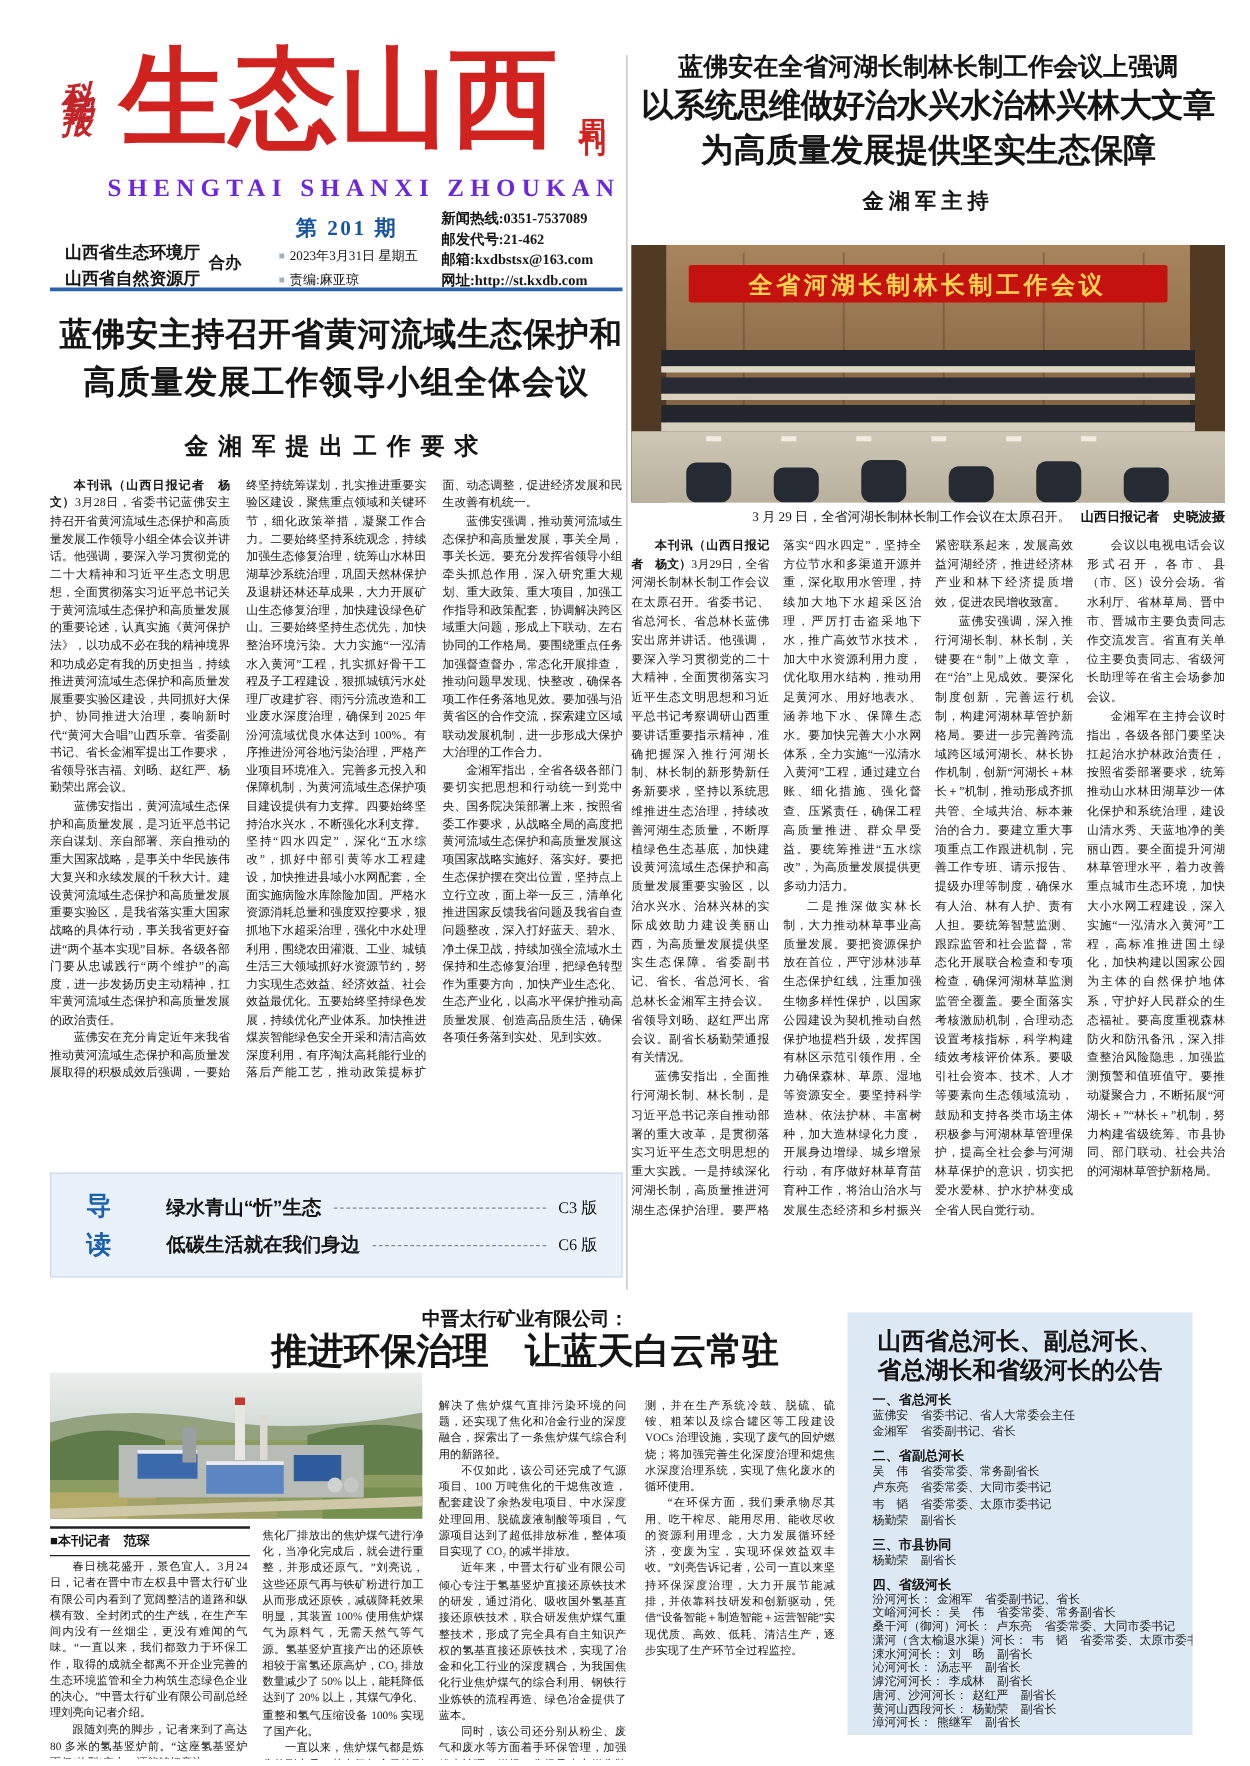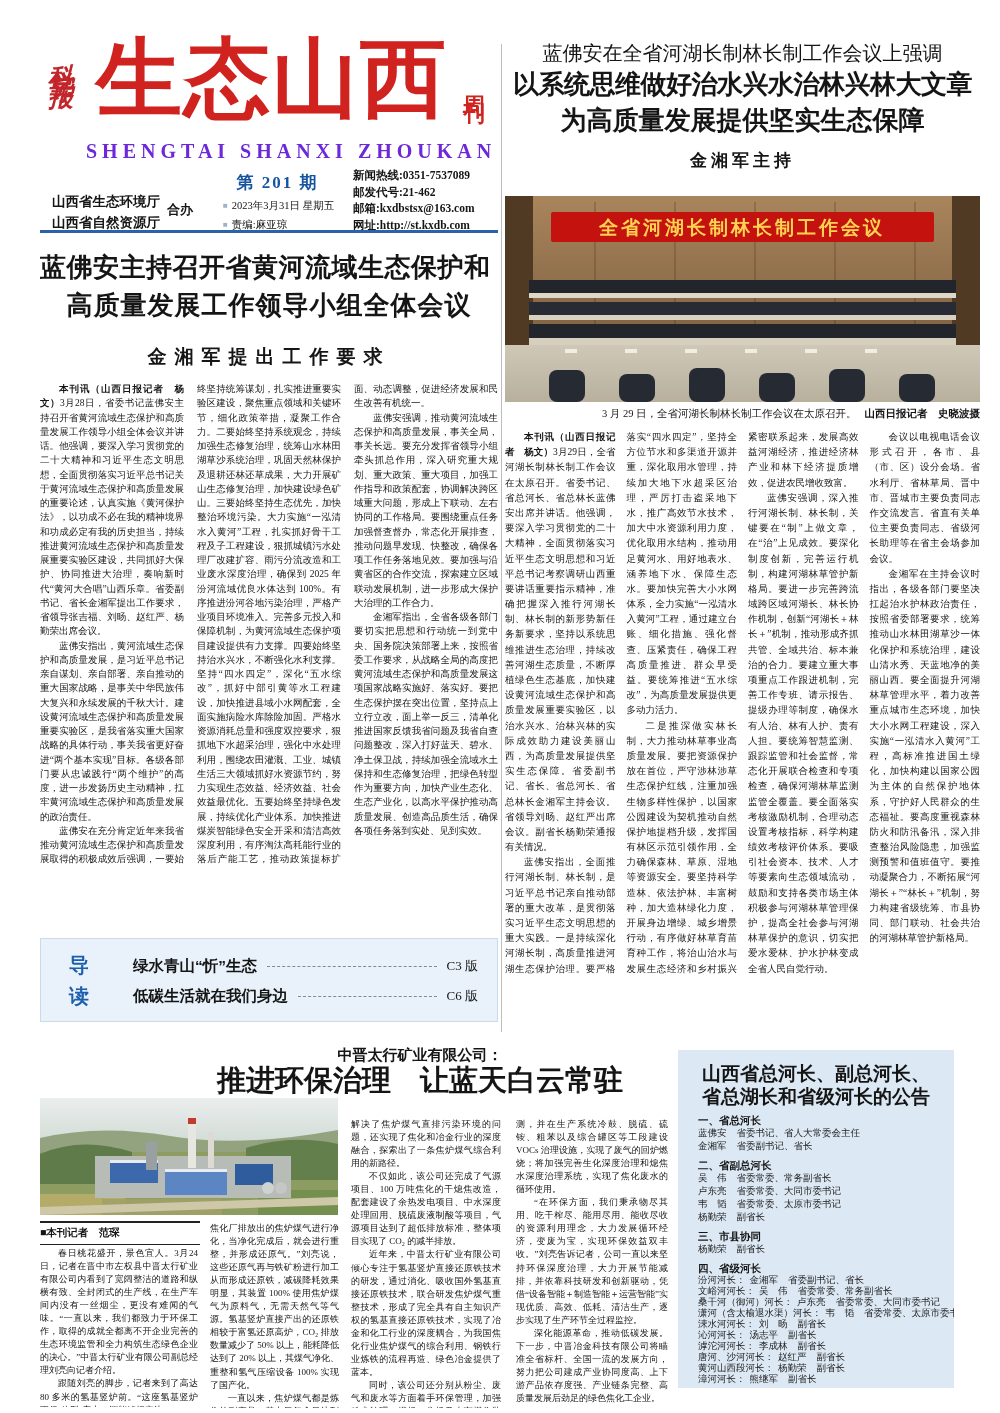--- a/index.html
+++ b/index.html
@@ -23,34 +23,34 @@
     font-size:17px;font-weight:700;letter-spacing:2px;}
   .orgs{left:52px;top:192px;font-size:13.5px;font-weight:700;line-height:1.55;white-space:nowrap;}
   .co-label{left:167px;top:201px;font-size:13px;font-weight:700;}
   .pubinfo{left:223px;top:197px;font-size:10.5px;line-height:1.8;white-space:nowrap;}
   .bullet{color:#9db3c8;font-size:8px;margin-right:4px;vertical-align:1px;}
   .contacts{left:353px;top:167px;width:146px;font-size:11.5px;font-weight:700;line-height:1.45;white-space:nowrap;}
   .masthead-rule{left:40px;top:230px;width:458px;height:3px;background:#2b62a8;}
   .v-divider{left:501px;top:44px;width:1px;height:988px;background:#bdbdbd;}
 
   
-  .lr-kicker{left:505px;top:40px;width:475px;text-align:center;font-size:20px;font-weight:400;white-space:nowrap;}
+  .lr-kicker{left:505px;top:40px;width:475px;text-align:center;font-size:20px;font-weight:700;white-space:nowrap;}
   .lr-h1{left:505px;top:67px;width:475px;text-align:center;font-size:26px;font-weight:900;letter-spacing:-0.5px;white-space:nowrap;}
   .lr-h2{left:505px;top:103px;width:475px;text-align:center;font-size:26px;font-weight:900;white-space:nowrap;}
   .lr-presider{left:505px;top:149px;width:475px;text-align:center;font-size:17px;font-weight:700;letter-spacing:4px;}
   .photo-conf{left:505px;top:196px;width:475px;height:206px;}
   .lr-caption{left:505px;top:407px;width:475px;text-align:right;font-size:10.5px;}
   .lr-caption b{margin-left:8px;}
   .body-cols{text-align:justify;overflow:hidden;}
   .body-cols p{margin:0;text-indent:2em;}
   .lr-body{left:505px;top:430px;width:475px;height:602px;column-count:4;column-gap:11px;
     font-size:9.5px;line-height:1.6;column-fill:balance;}
 
   
-  .ll-h1{left:40px;top:250px;width:458px;text-align:left;font-size:26px;font-weight:900;letter-spacing:0.5px;white-space:nowrap;}
+  .ll-h1{left:40px;top:250px;width:458px;text-align:right;font-size:26px;font-weight:900;letter-spacing:0.5px;white-space:nowrap;}
   .ll-h2{left:40px;top:288px;width:458px;text-align:center;font-size:26px;font-weight:900;letter-spacing:1px;white-space:nowrap;}
   .ll-subhead{left:40px;top:344px;width:458px;text-align:center;font-size:19px;font-weight:700;letter-spacing:8px;}
   .ll-body{left:40px;top:382px;width:458px;height:546px;column-count:3;column-gap:13px;
     font-size:9.5px;line-height:1.5;column-fill:balance;}
 
   
   .reader-guide{left:40px;top:938px;width:458px;height:84px;background:#e9f2fa;border:1px solid #c9dbeb;}
   .rg-label{position:absolute;left:28px;top:11px;width:24px;font-size:20px;font-weight:900;
     color:#1b5fae;line-height:1.55;}
   .rg-rows{position:absolute;left:92px;top:12px;width:345px;}
@@ -258,21 +258,20 @@
   </div>
   <div class="fcol fcol-3 serif">
     <p class="cont">解决了焦炉煤气直排污染环境的问题，还实现了焦化和冶金行业的深度融合，探索出了一条焦炉煤气综合利用的新路径。</p>
     <p>不仅如此，该公司还完成了气源项目、100 万吨焦化的干熄焦改造，配套建设了余热发电项目、中水深度处理回用、脱硫废液制酸等项目，气源项目达到了超低排放标准，整体项目实现了 CO₂ 的减半排放。</p>
     <p>近年来，中晋太行矿业有限公司倾心专注于氢基竖炉直接还原铁技术的研发，通过消化、吸收国外氢基直接还原铁技术，联合研发焦炉煤气重整技术，形成了完全具有自主知识产权的氢基直接还原铁技术，实现了冶金和化工行业的深度耦合，为我国焦化行业焦炉煤气的综合利用、钢铁行业炼铁的流程再造、绿色冶金提供了蓝本。</p>
     <p>同时，该公司还分别从粉尘、废气和废水等方面着手环保管理，加强粉尘治理，煤场、焦场及火车煤焦装卸处全部实现密闭棚化管理，有效地改善了厂区及周边环境的空气质量；加强废气治理与管理，对厂区内的大气污染物排放进行实时监</p>
   </div>
   <div class="fcol fcol-4 serif">
     <p class="cont">测，并在生产系统冷鼓、脱硫、硫铵、粗苯以及综合罐区等工段建设 VOCs 治理设施，实现了废气的回炉燃烧；将加强完善生化深度治理和熄焦水深度治理系统，实现了焦化废水的循环使用。</p>
     <p>“在环保方面，我们秉承物尽其用、吃干榨尽、能用尽用、能收尽收的资源利用理念，大力发展循环经济，变废为宝，实现环保效益双丰收。”刘亮告诉记者，公司一直以来坚持环保深度治理，大力开展节能减排，并依靠科技研发和创新驱动，凭借“设备智能＋制造智能＋运营智能”实现优质、高效、低耗、清洁生产，逐步实现了生产环节全过程监控。</p>
-    <p>深化能源革命，推动低碳发展。下一步，中晋冶金科技有限公司将瞄准全省标杆、全国一流的发展方向，努力把公司建成产业协同度高、上下游产品依存度强、产业链条完整、高质量发展后劲足的绿色焦化工企业。</p>
   </div>
 
   <div class="abs announcement">
     <div class="ann-title">
       <div>山西省总河长、副总河长、</div>
       <div>省总湖长和省级河长的公告</div>
     </div>
 
     <div class="ann-sec">
       <div class="ann-h">一、省总河长</div>

